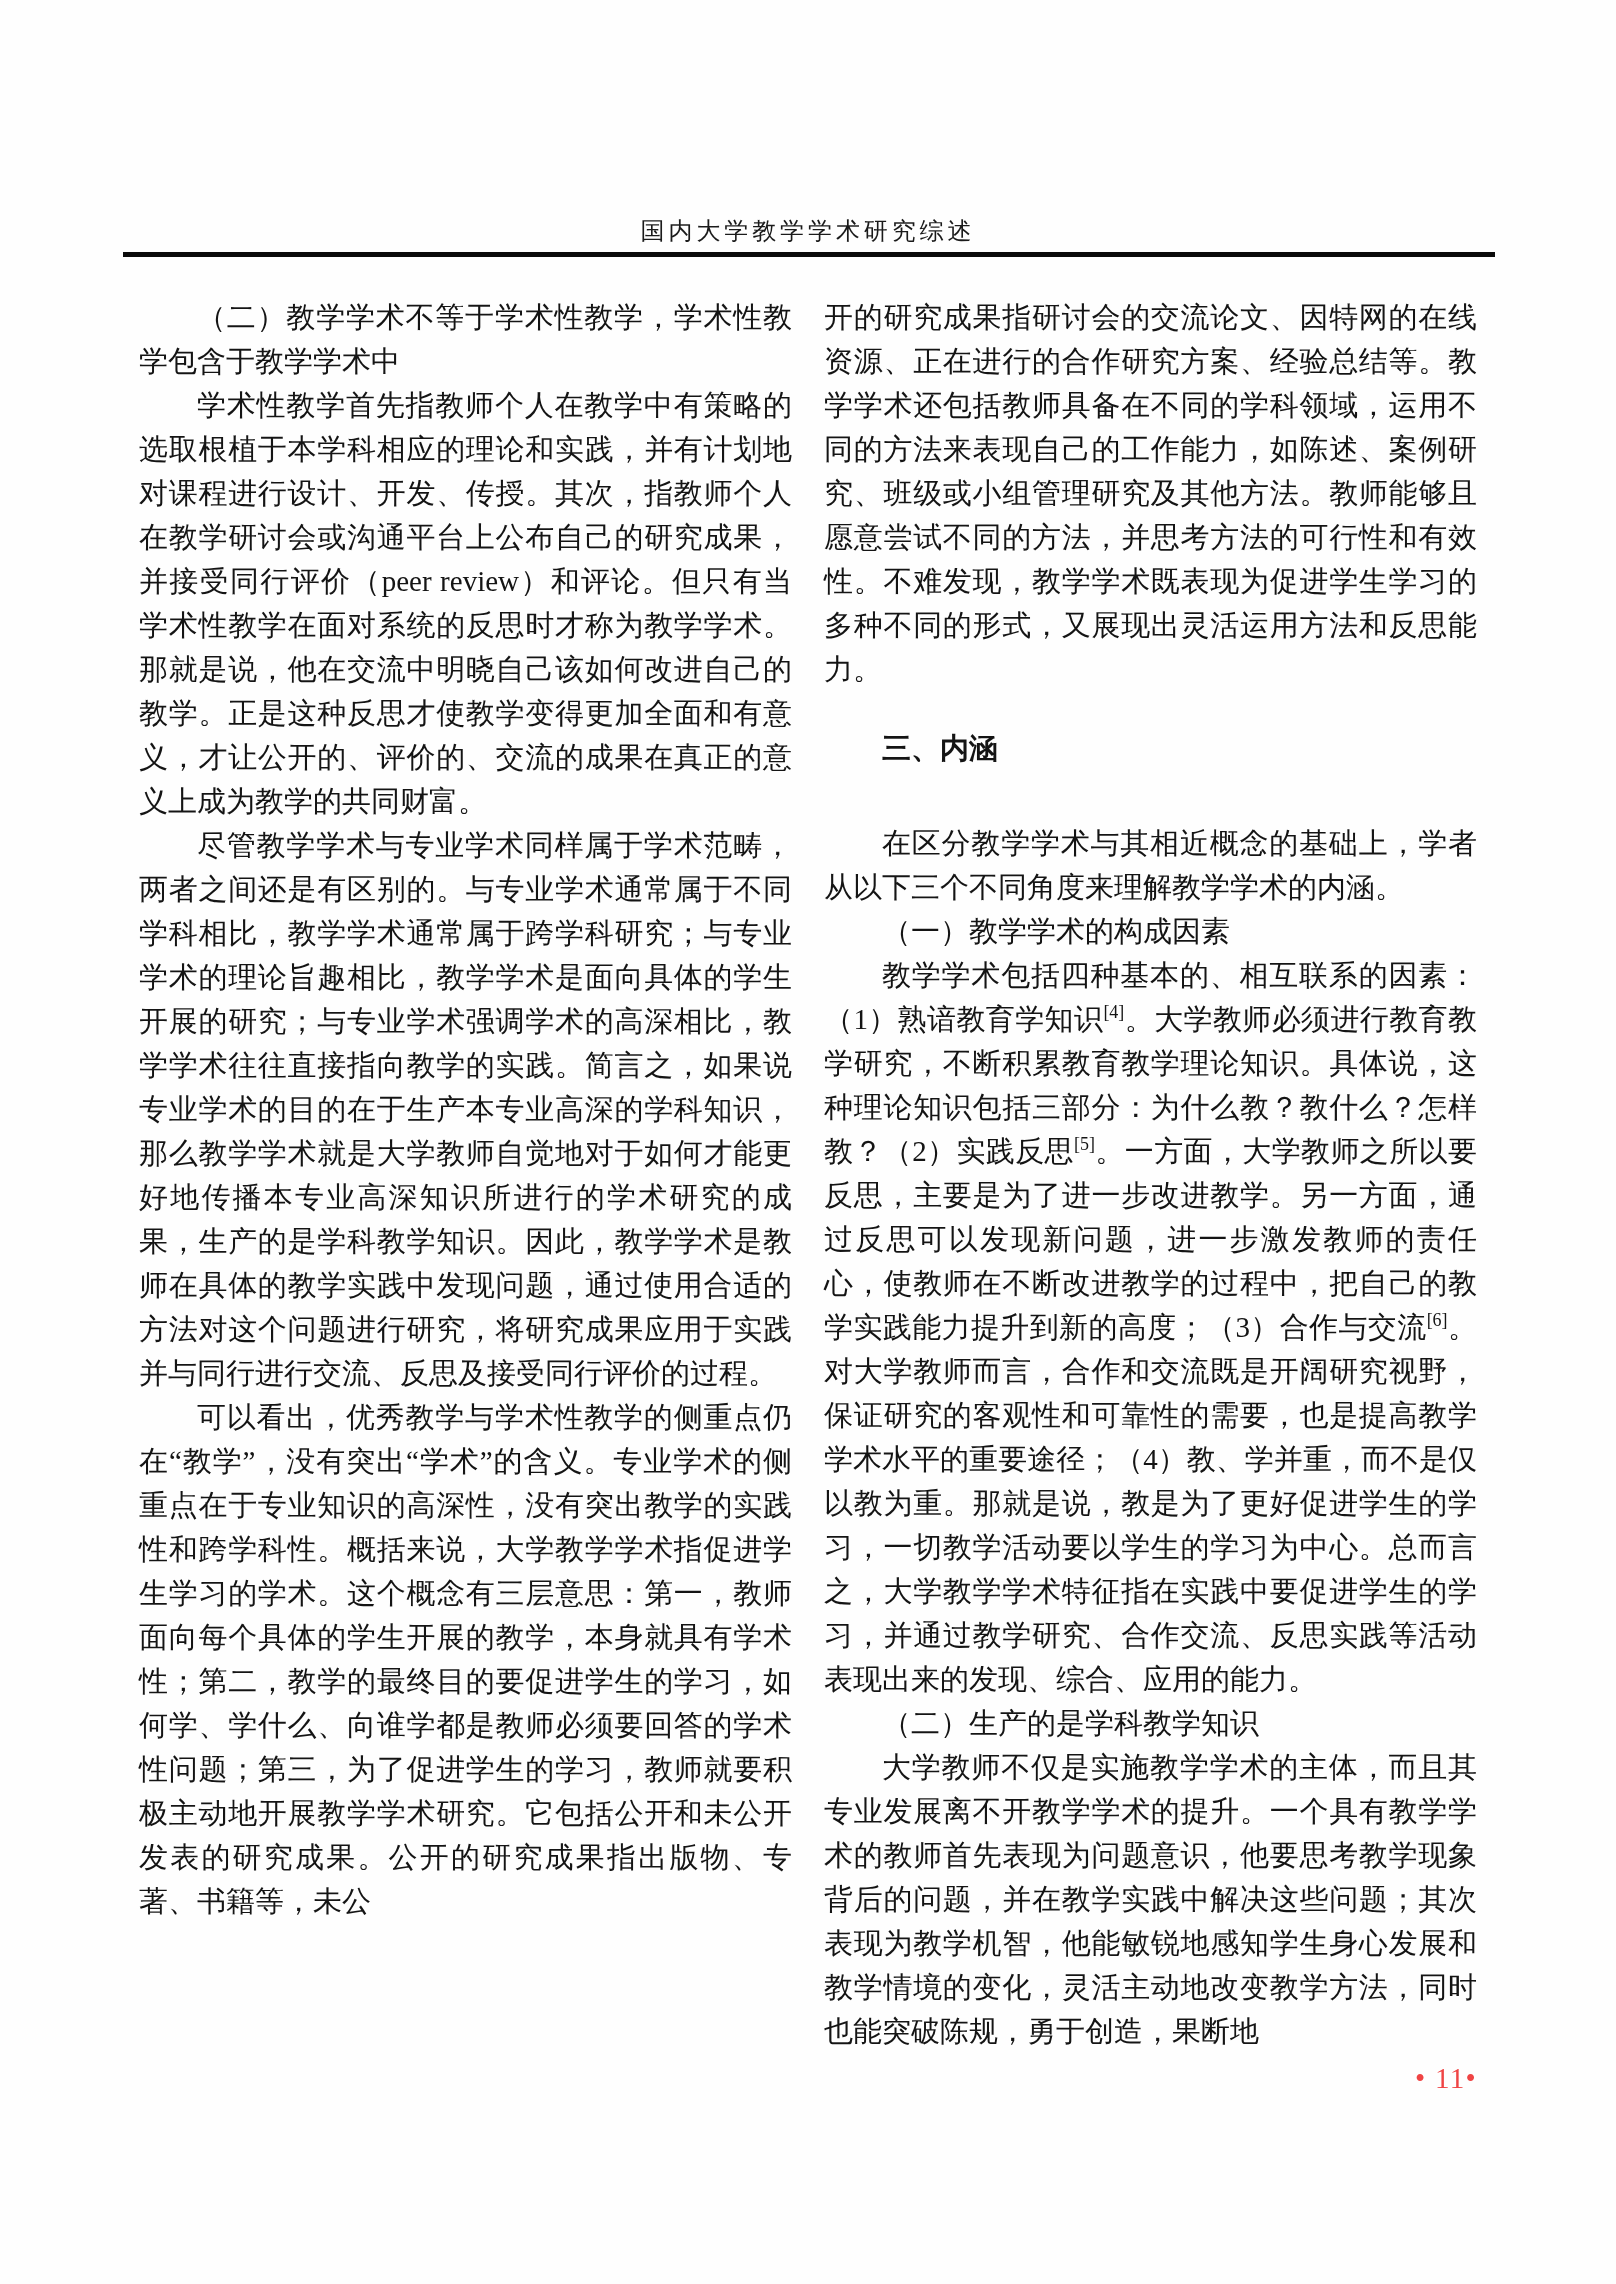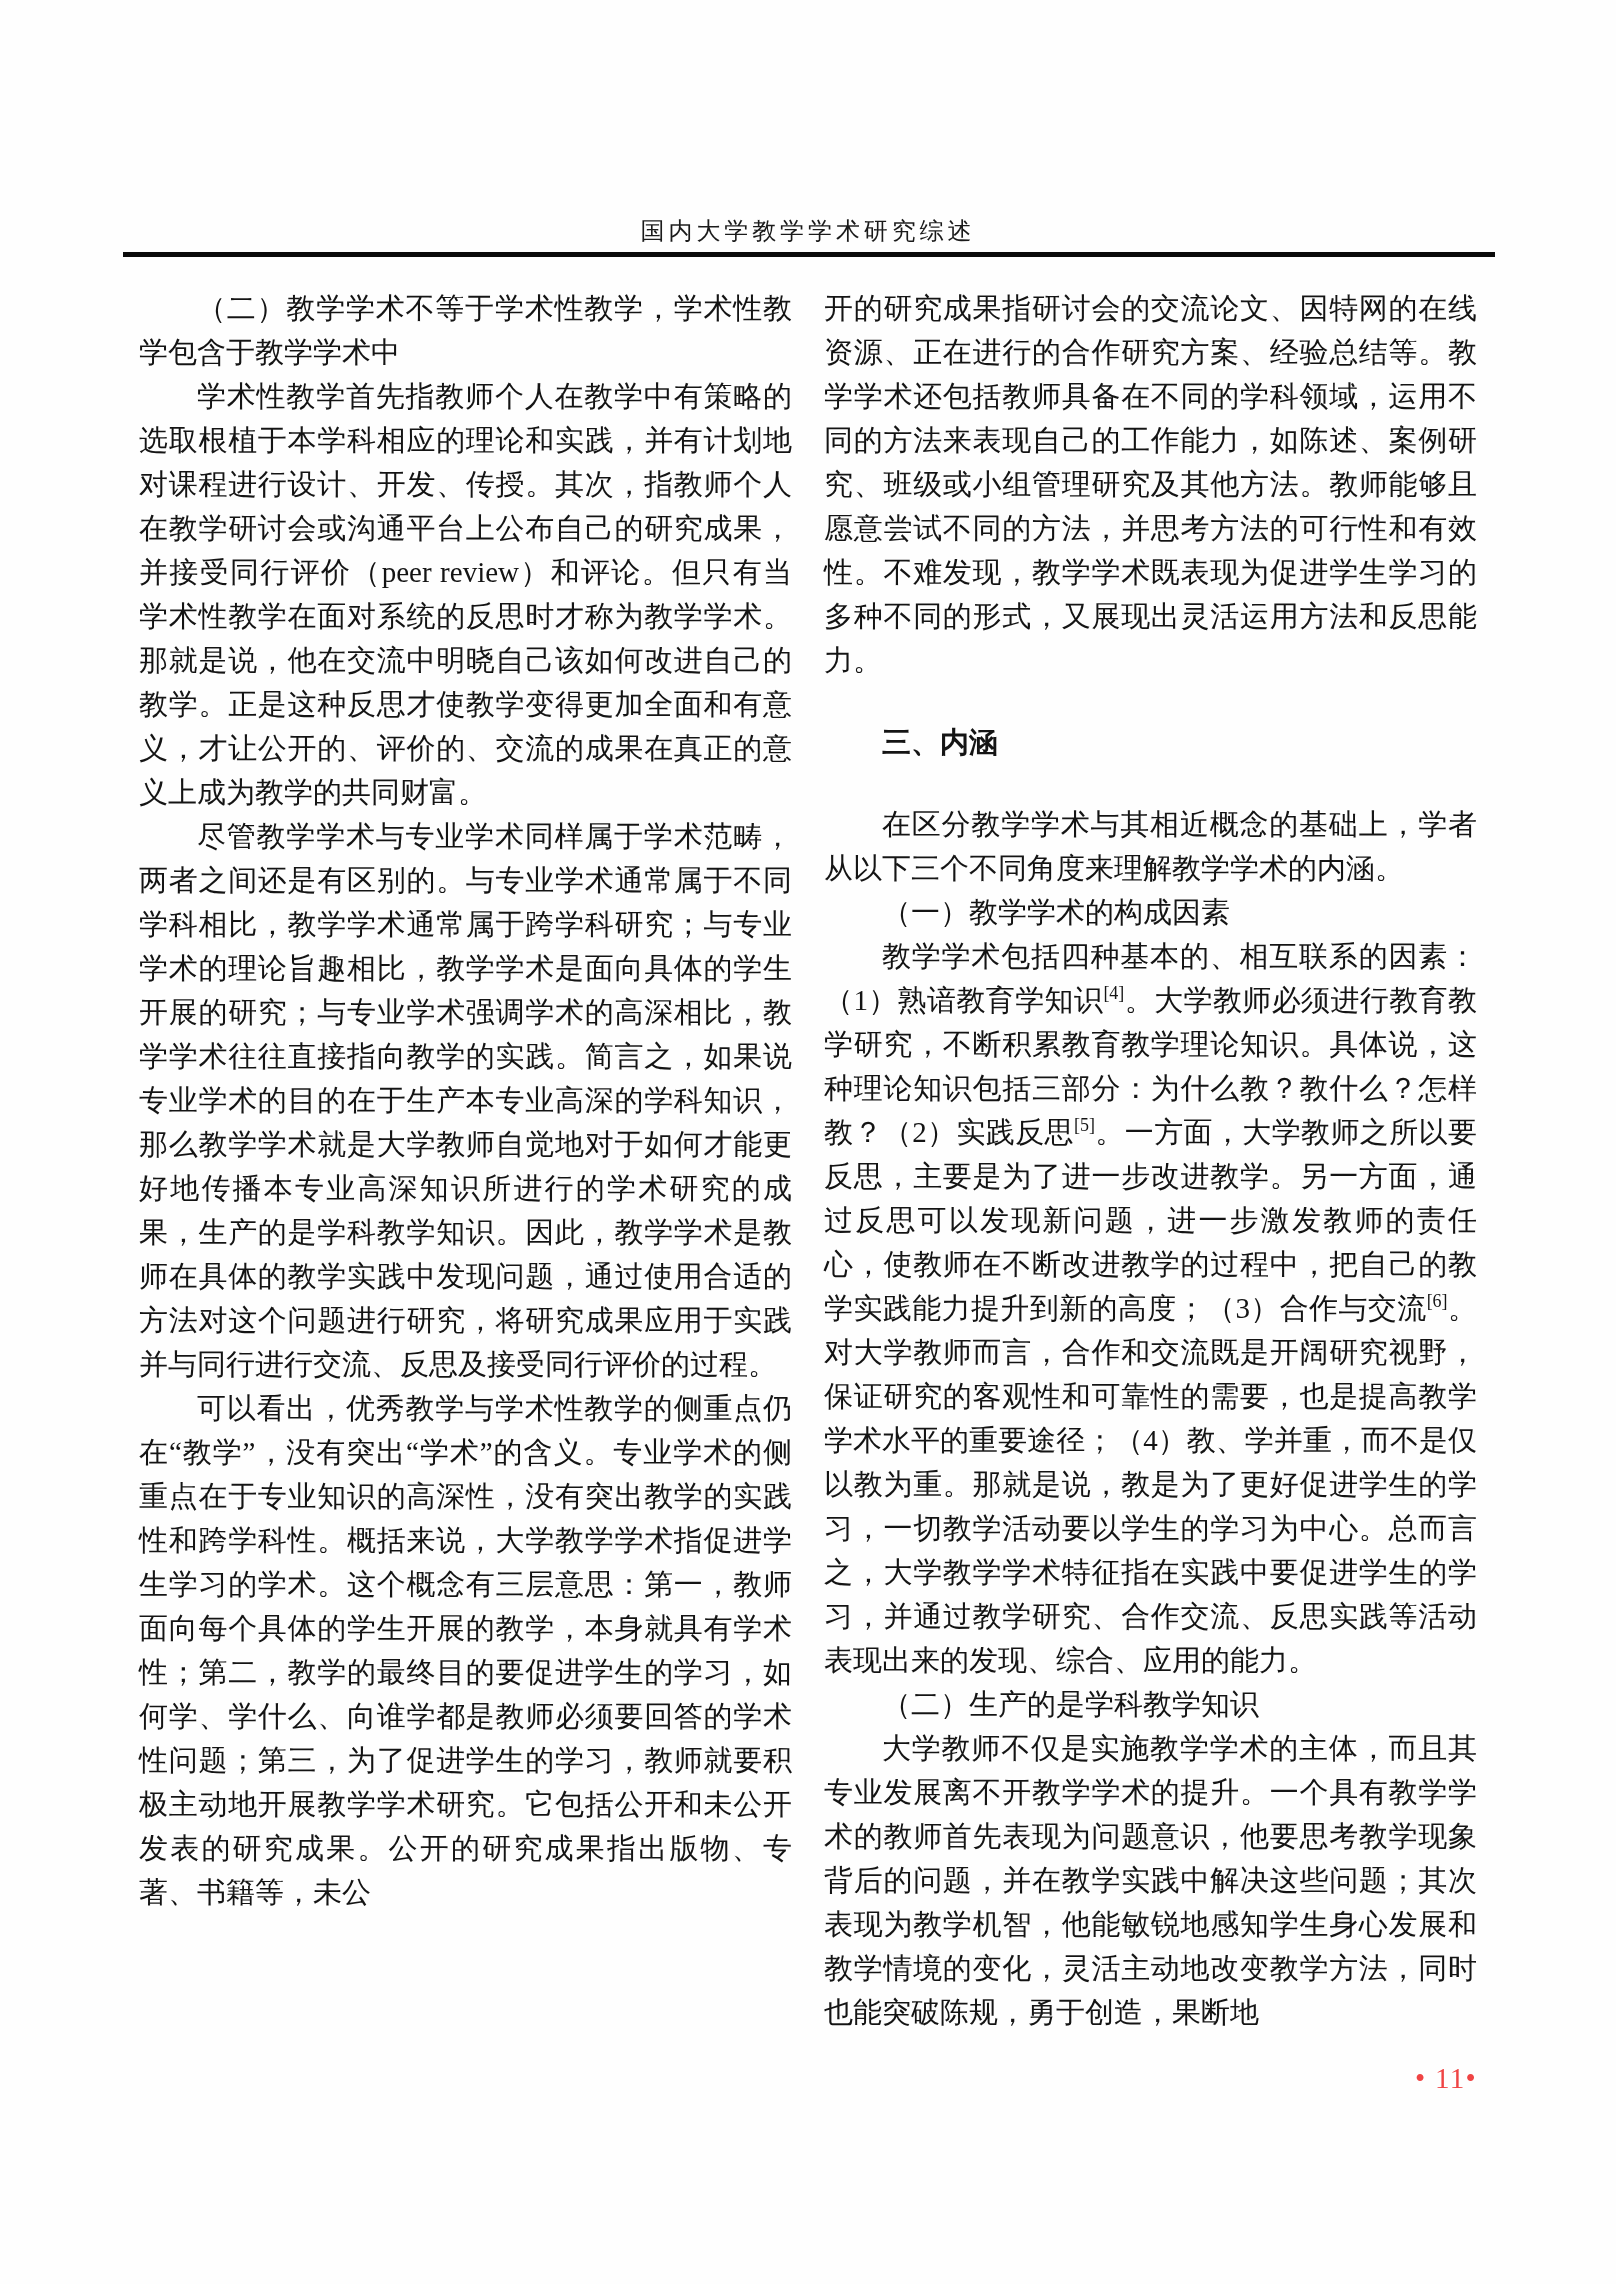--- a/index.html
+++ b/index.html
@@ -29,41 +29,41 @@
   .header-rule {
     position: absolute;
     top: 252px;
     left: 123px;
     width: 1372px;
     height: 4.6px;
     background: #0a0a0a;
   }
   .col {
     position: absolute;
-    top: 286px;
+    top: 295px;
     width: 653px;
     font-size: 29px;
     line-height: 44px;
     text-align: justify;
   }
   .col-left  { left: 139px; }
   .col-right { left: 824px; }
   .col p {
     margin: 0;
     padding: 0;
     text-indent: 2em;
   }
   .col p.continuation {
     text-indent: 0;
   }
   .section-heading {
     font-weight: bold;
-    font-family: Liberation Serif, serif;
+    font-family: Liberation Mono, monospace;
     text-indent: 2em;
-    margin: 38px 0 38px 0;
+    margin: 38px 0 48px 0;
     font-size: 29px;
     line-height: 44px;
   }
   sup {
     font-size: 18px;
     line-height: 0;
     vertical-align: super;
   }
   .page-number {
     position: absolute;

